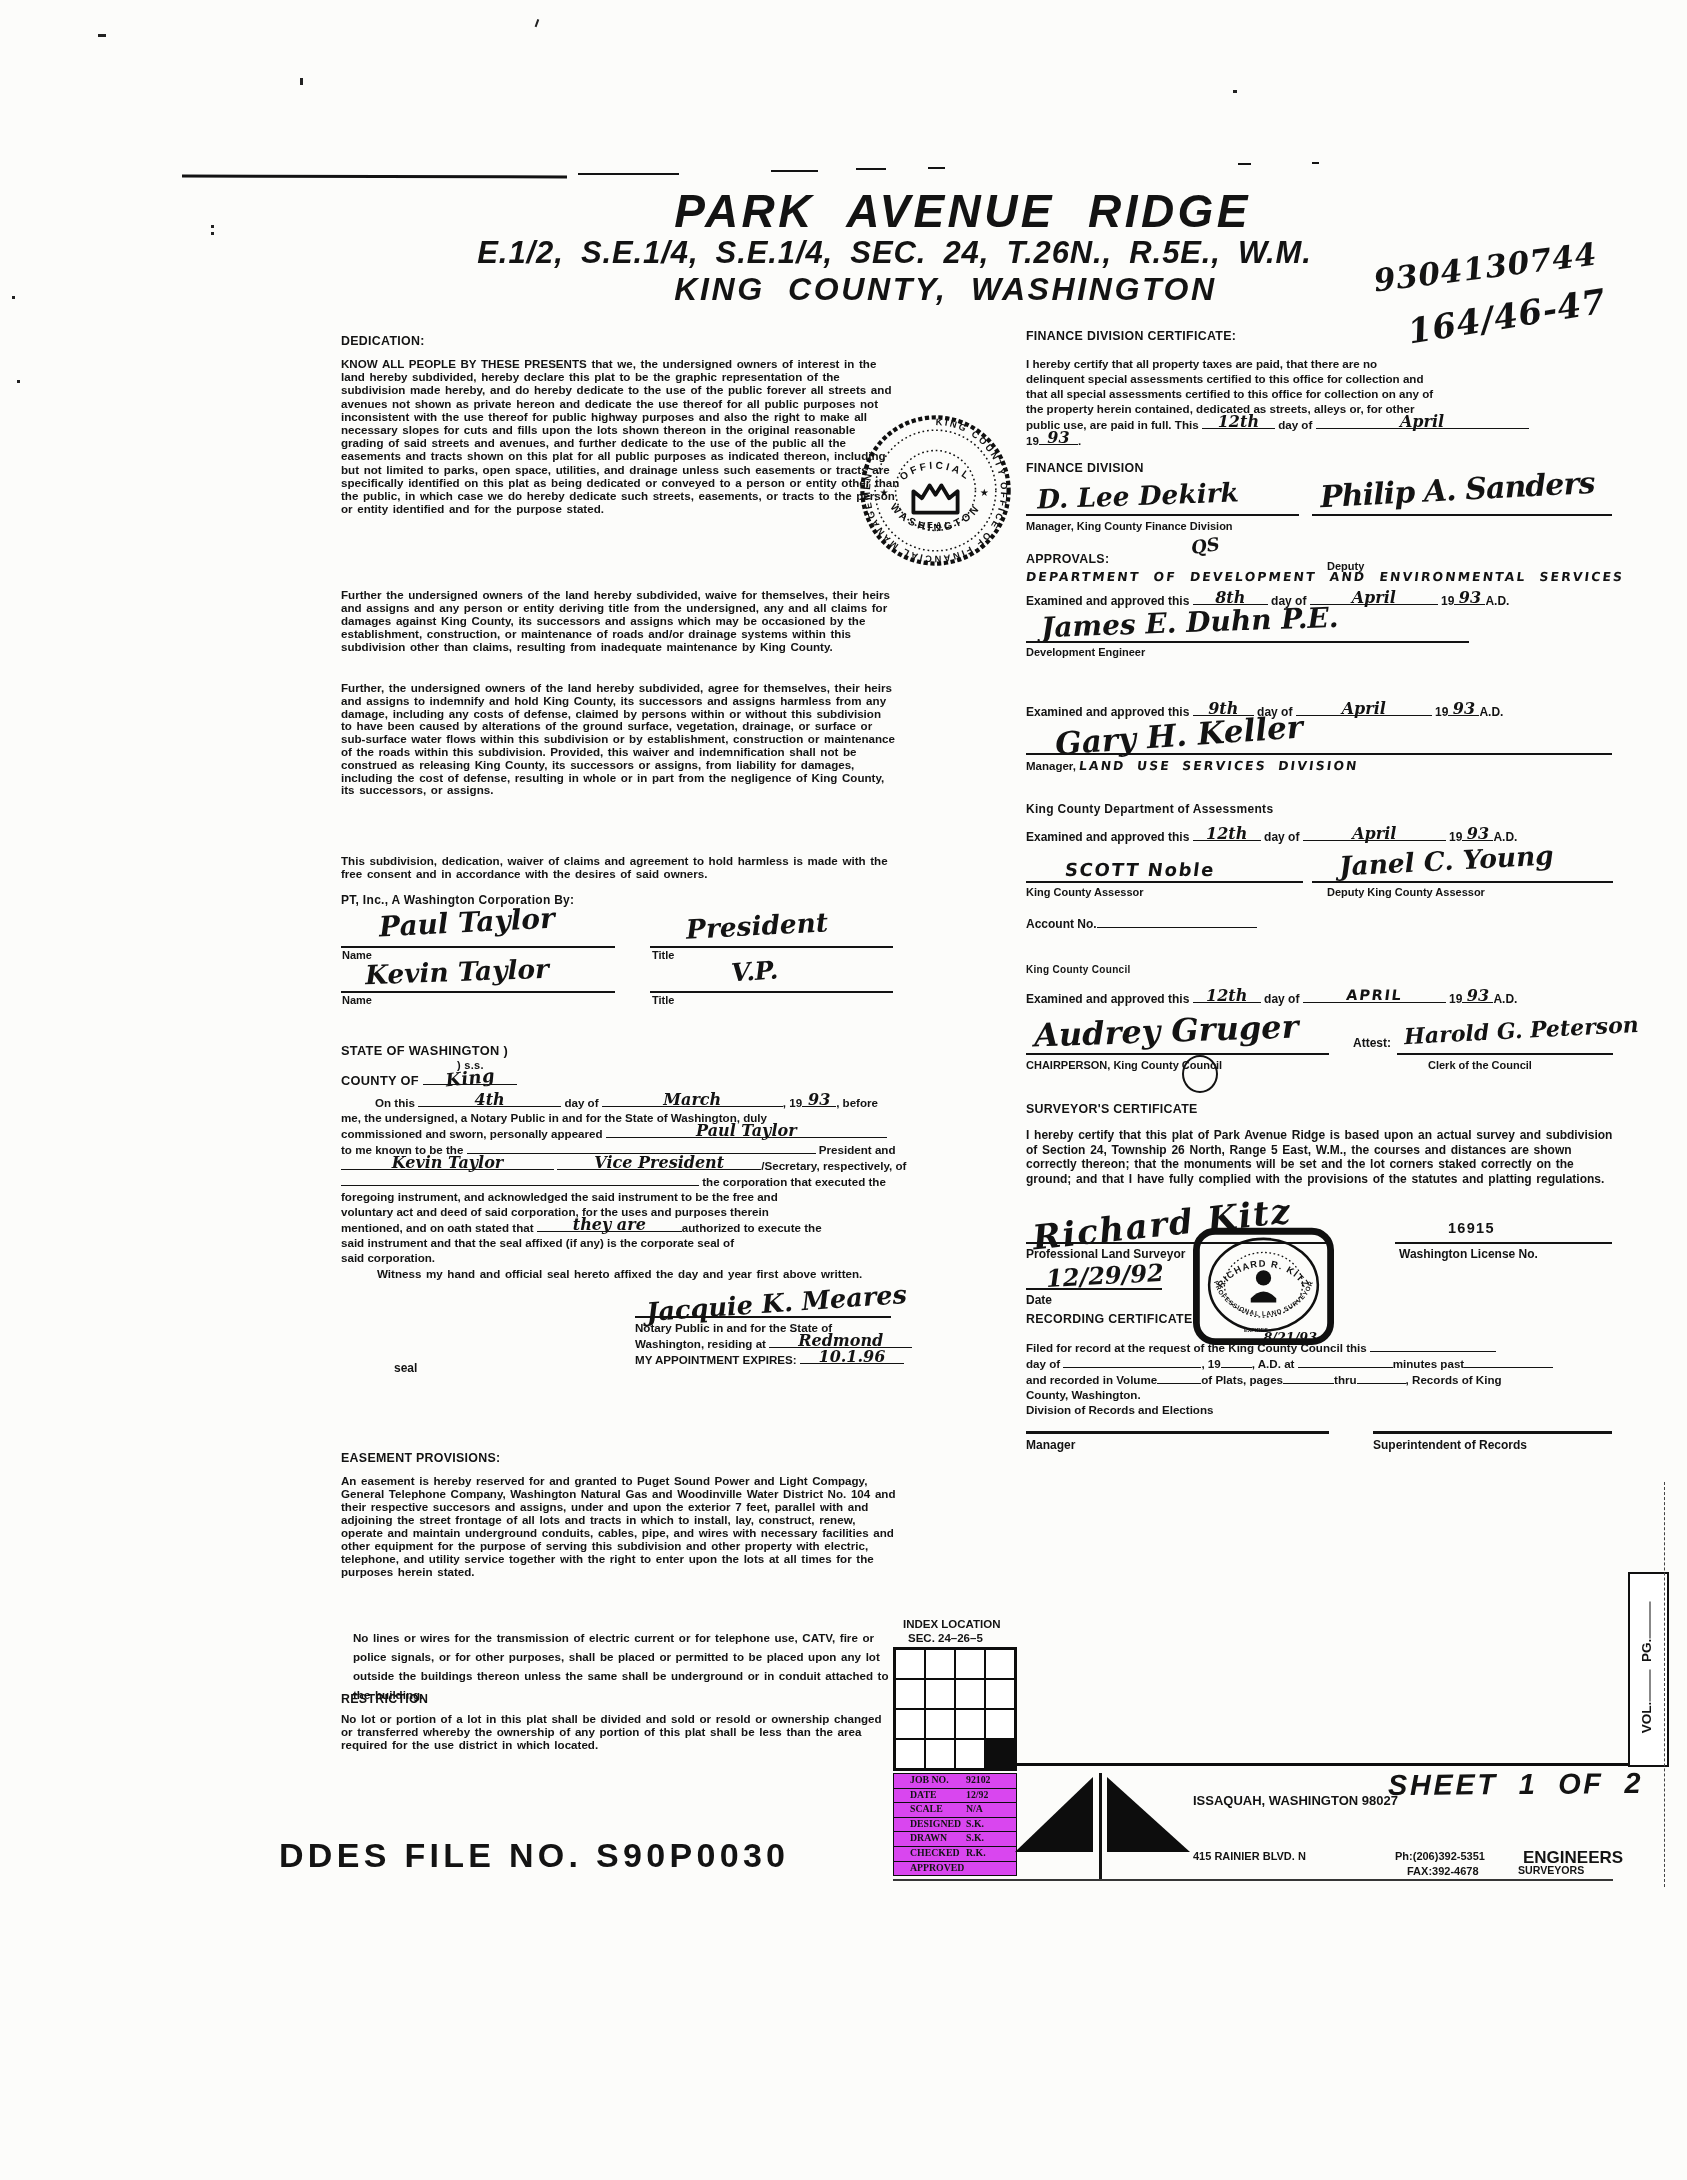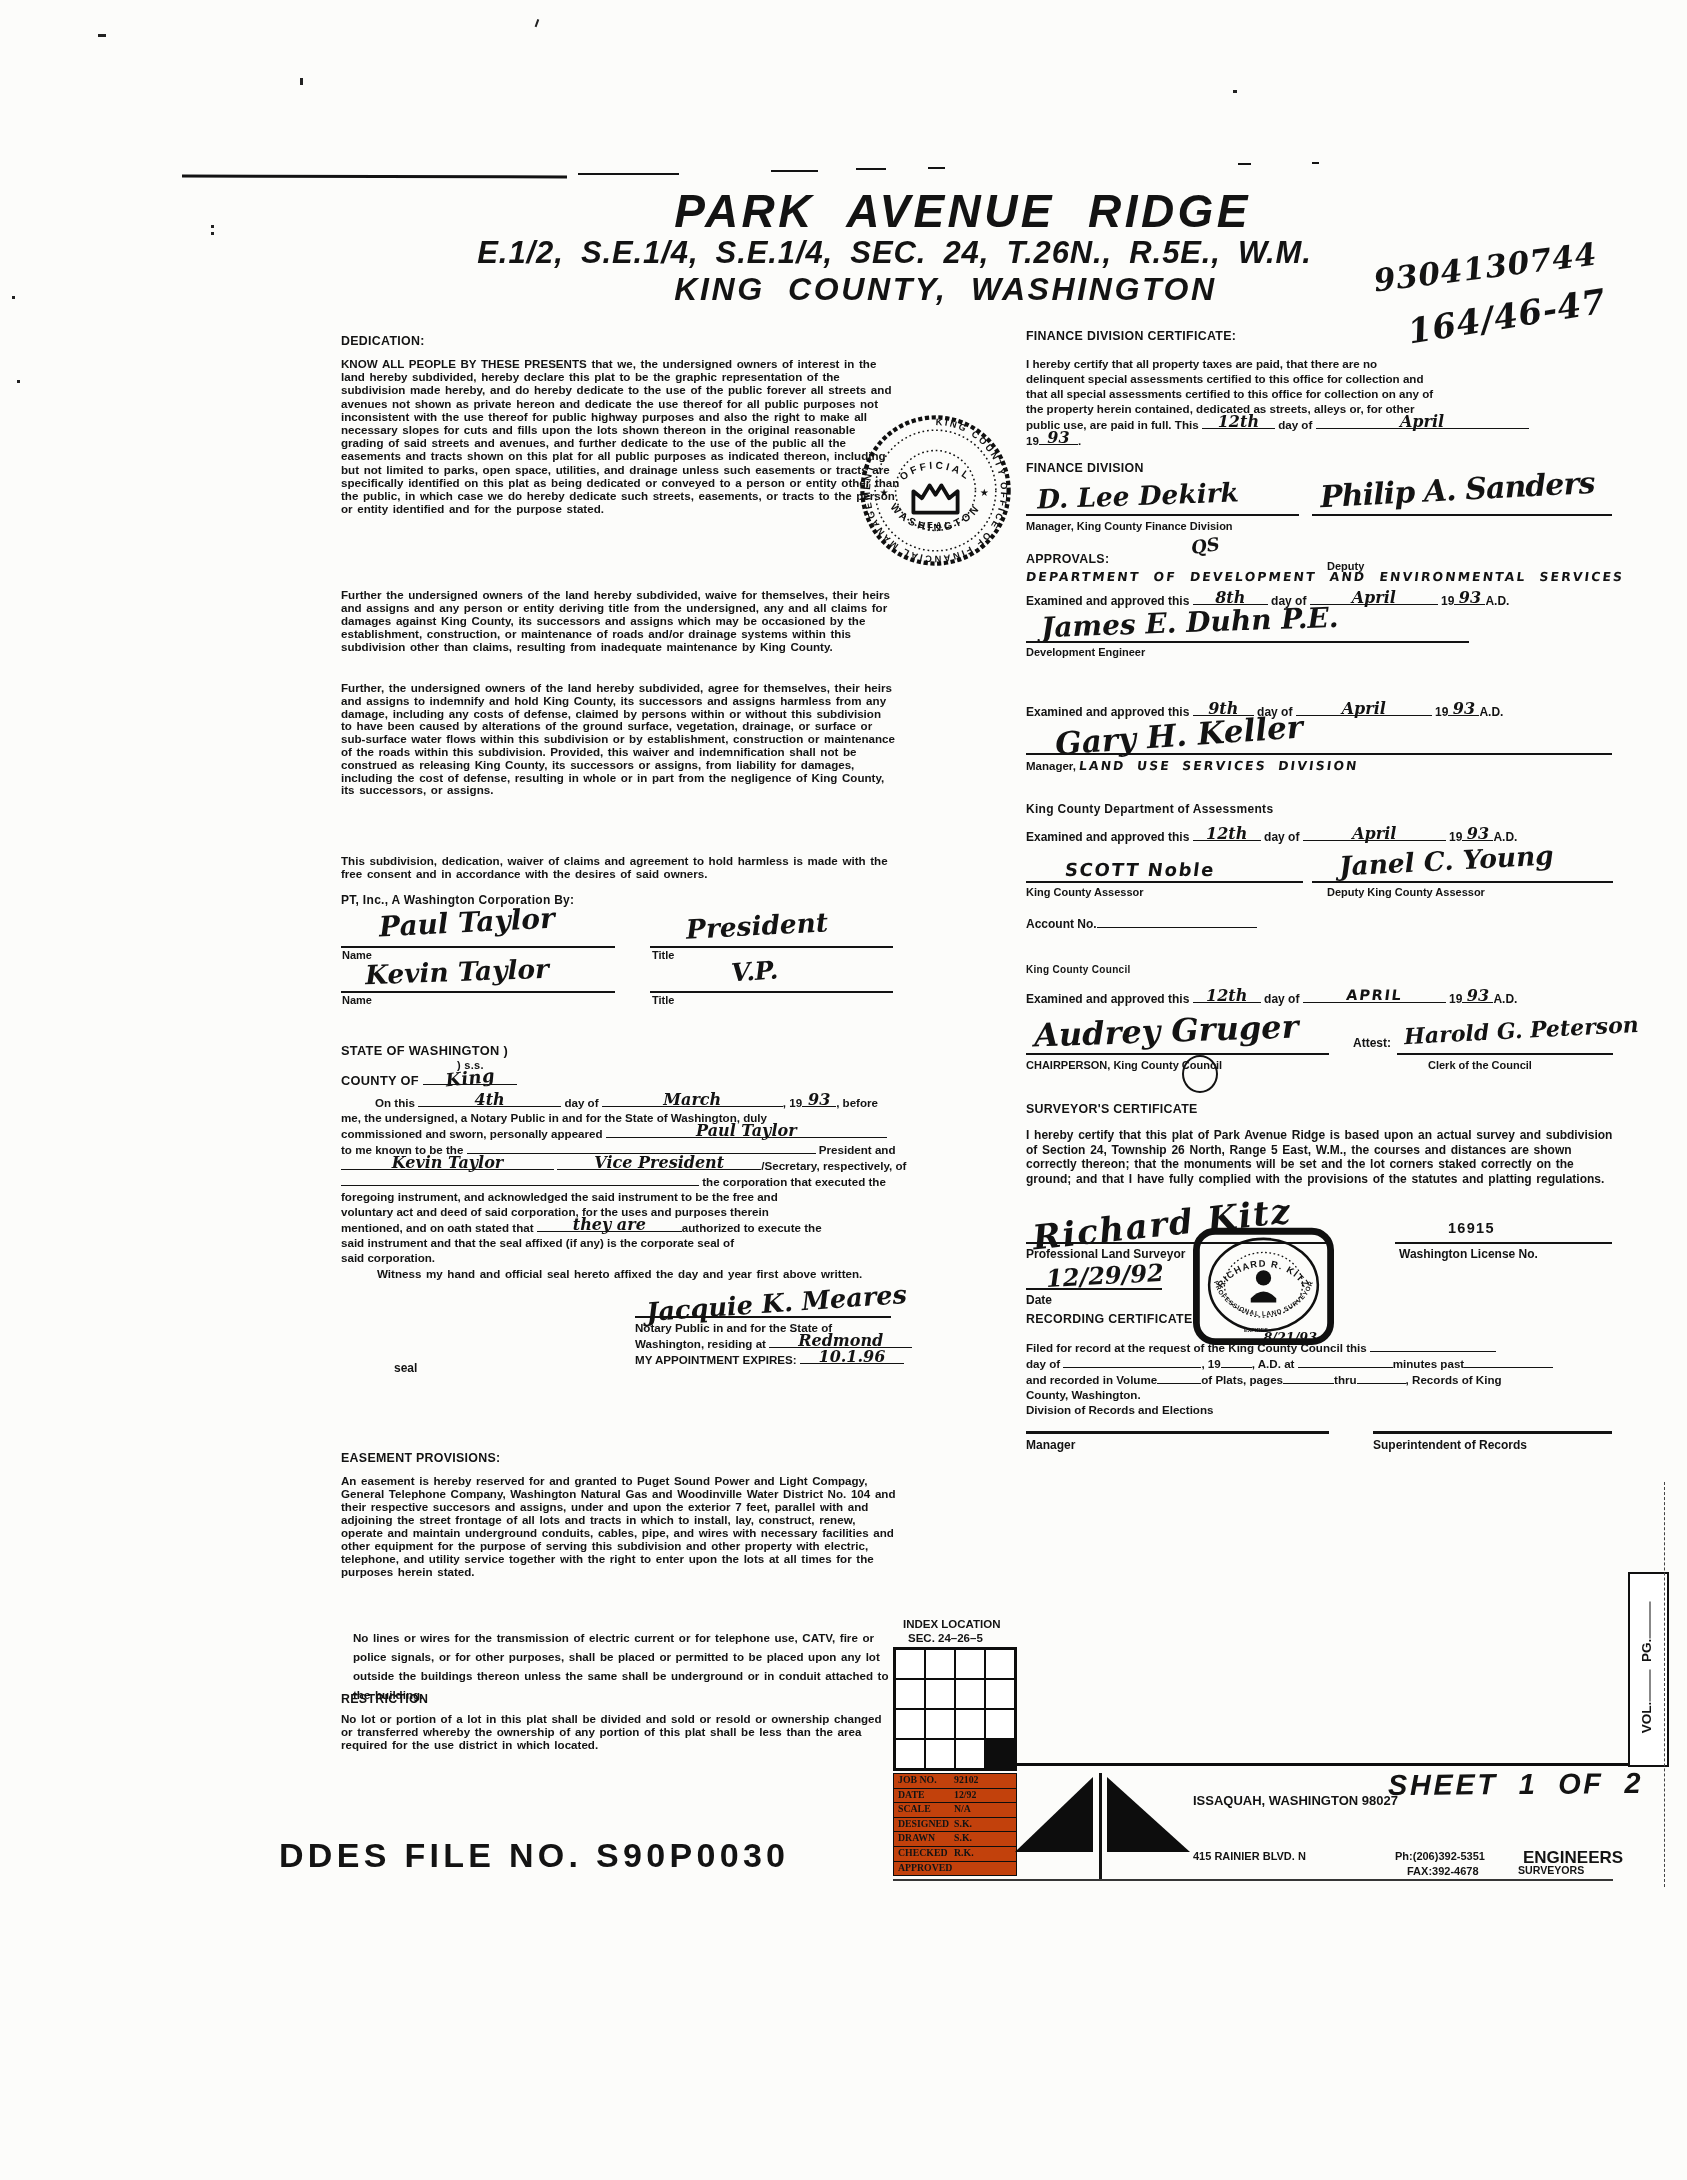--- a/index.html
+++ b/index.html
@@ -15,21 +15,21 @@
   .hw{font-family:"DejaVu Serif",serif;font-style:italic;font-weight:bold;}
   .hwp{font-family:"DejaVu Sans",sans-serif;font-weight:bold;display:inline-block;transform:skewX(-7deg);}
   .sig{font-family:"DejaVu Serif",serif;font-style:italic;font-weight:bold;white-space:nowrap;display:inline-block;}
   .bl{display:inline-block;border-bottom:1.7px solid #131313;height:12px;vertical-align:baseline;position:relative;}
   .bl>.hw,.bl>.hwp{position:absolute;left:0;right:0;bottom:-1.7px;text-align:center;font-size:16px;line-height:17px;white-space:nowrap;}
   .line{background:#131313;height:1.7px;}
   .thick{background:#0d0d0d;}
   .grid{display:grid;grid-template-columns:repeat(4,30px);grid-template-rows:repeat(4,30px);border:2.1px solid #0d0d0d;background:#fff;}
   .grid>div{border:1px solid #0d0d0d;}
   .grid>div.filled{background:#0d0d0d;}
-  .jrow{border:1.7px solid #0d0d0d;border-top:none;height:13.6px;font-family:"Liberation Serif",serif;font-weight:bold;font-size:9.8px;line-height:12.8px;padding-left:4px;white-space:nowrap;background:#c2410c;}
+  .jrow{border:1.7px solid #0d0d0d;border-top:none;height:13.6px;font-family:"Liberation Serif",serif;font-weight:bold;font-size:9.8px;line-height:12.8px;padding-left:16px;white-space:nowrap;background:#d946ef;}
   .jrow:first-child{border-top:1.7px solid #0d0d0d;}
   .jrow .jl{display:inline-block;width:56px;}
   .tri{position:absolute;background:#0d0d0d;}
   .speck{position:absolute;background:#222;}
 </style>
 </head>
 <body>
 
 <div class="sheet">
 

